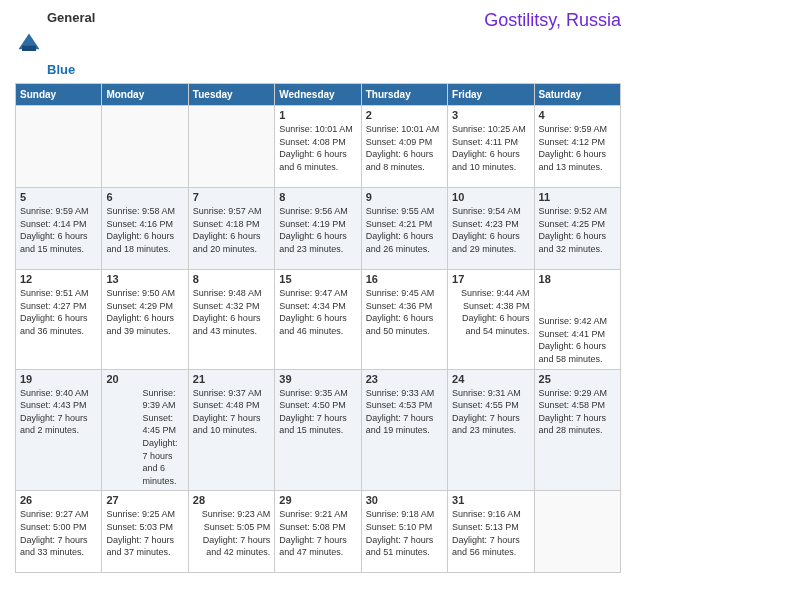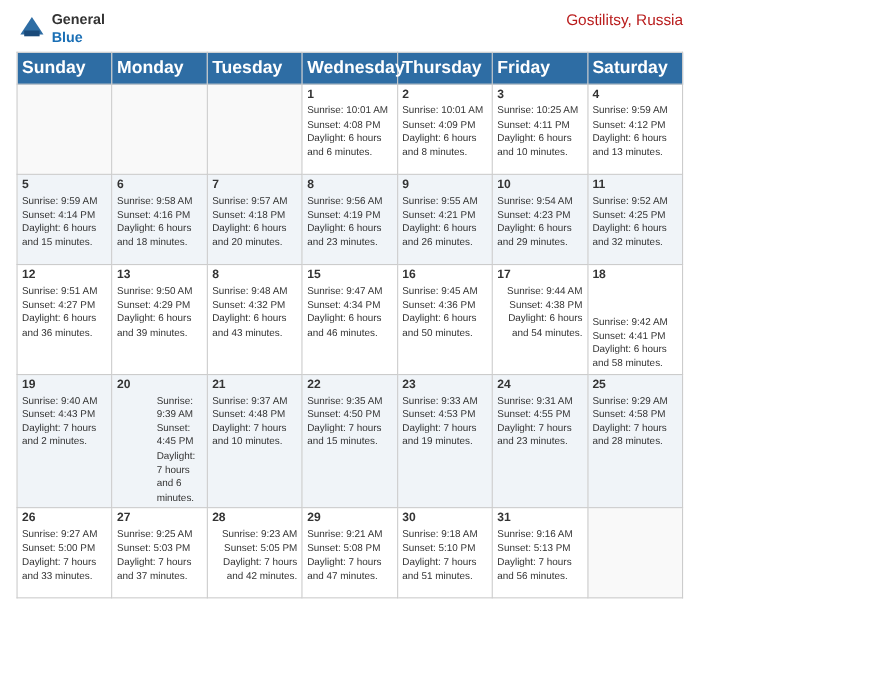--- a/index.html
+++ b/index.html
@@ -28,47 +28,47 @@
       gap: 4px;
     }
     .logo-text {
       display: flex;
       flex-direction: column;
       font-size: 13px;
       font-weight: bold;
       line-height: 1.2;
     }
     .logo-general { color: #333; }
-    .logo-blue { color: #1a6fb5; }
+    .logo-blue { color: #1a6fb5; margin-top: 36px; }
     .logo-icon {
       width: 28px;
       height: 28px;
     }
     .title-block {
       text-align: right;
     }
     .month-title {
       font-size: 28px;
       font-weight: bold;
       color: #222;
       line-height: 1.1;
     }
     .subtitle {
-      font-size: 14px;
-      color: #b91c1c;
+      font-size: 18px;
+      color: #6d28d9;
     }
     .calendar {
       width: 100%;
       border-collapse: collapse;
       table-layout: fixed;
     }
     .calendar th {
       background: #2e6da4;
       color: #fff;
-      font-size: 16px;
+      font-size: 10px;
       font-weight: bold;
       padding: 5px 4px;
       text-align: left;
       border: 1px solid #ccc;
     }
     .calendar td {
       border: 1px solid #ccc;
       vertical-align: top;
       padding: 3px 4px;
       font-size: 9.5px;
@@ -279,21 +279,21 @@
 and 6 minutes.</div>
           </td>
           <td>
             <span class="day-num">21</span>
             <div class="day-info" style="white-space: pre-line;">Sunrise: 9:37 AM
 Sunset: 4:48 PM
 Daylight: 7 hours
 and 10 minutes.</div>
           </td>
           <td>
-            <span class="day-num">22</span>
+            <span class="day-num">39</span>
             <div class="day-info" style="white-space: pre-line;">Sunrise: 9:35 AM
 Sunset: 4:50 PM
 Daylight: 7 hours
 and 15 minutes.</div>
           </td>
           <td>
             <span class="day-num">23</span>
             <div class="day-info" style="white-space: pre-line;">Sunrise: 9:33 AM
 Sunset: 4:53 PM
 Daylight: 7 hours

